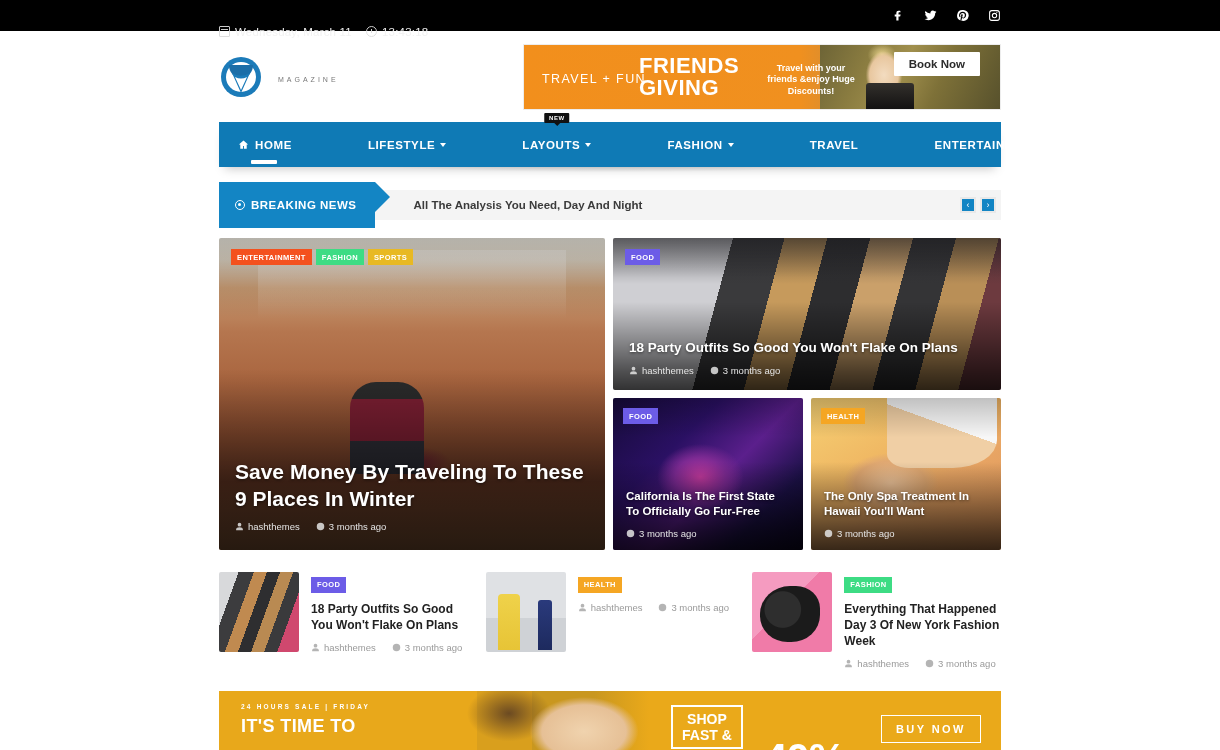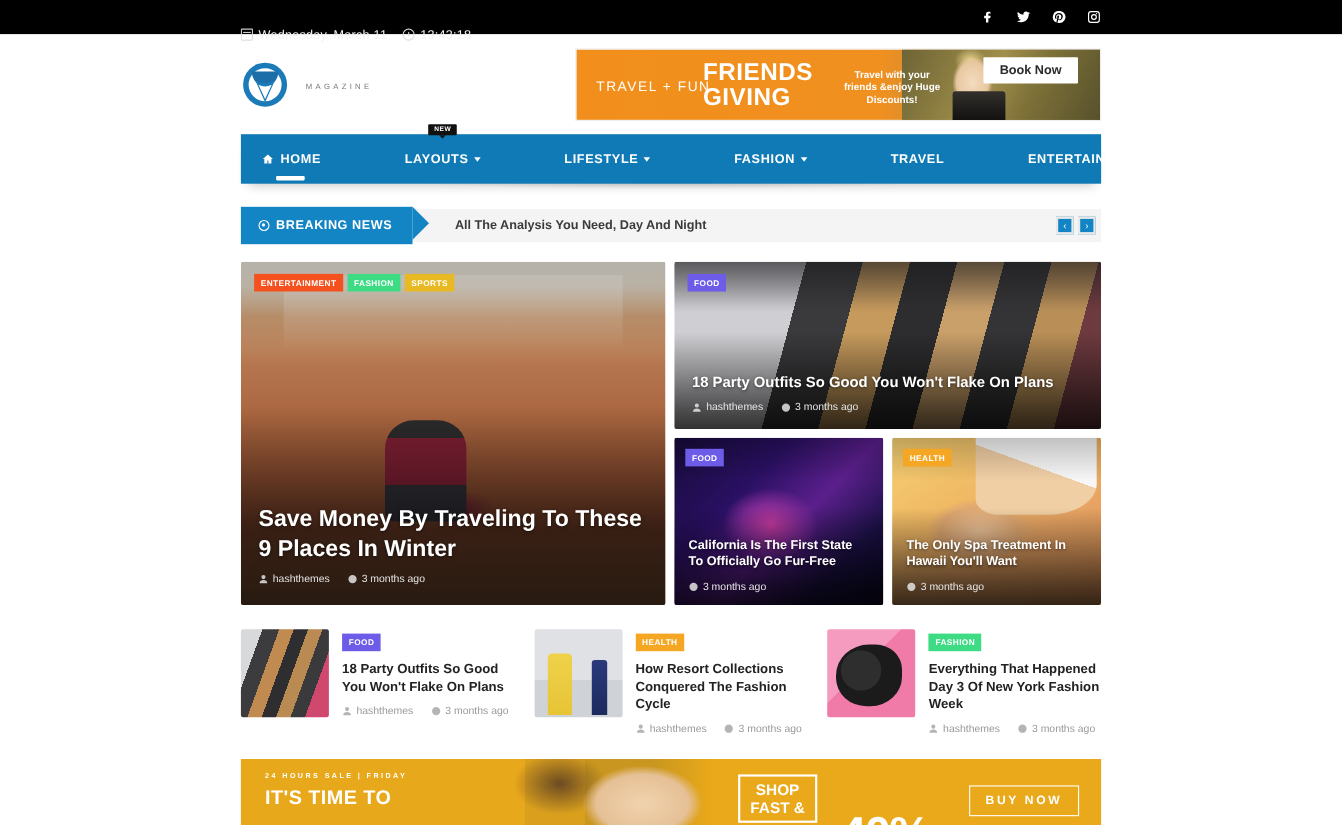--- a/index.html
+++ b/index.html
@@ -109,21 +109,21 @@
   .burger span { display:block; height: 1.8px; background:#fff; margin: 3.6px 0; border-radius:1px;}
   .burger span:nth-child(1){ width: 20px;}
   .burger span:nth-child(2){ width: 20px;}
   .burger span:nth-child(3){ width: 14px;}
 
   
   .bnwrap { padding: 0 219px; margin-top: 23px; }
   .bn { height: 30px; background:#f4f4f4; display:flex; align-items:center; position:relative; }
   .bn-tag {
     background:#1385c4; color:#fff; font-size:11.5px; font-weight:700; letter-spacing:.5px;
-    height:34px; display:flex; align-items:center; gap:6px; padding: 0 18px 0 16px;
+    height:46px; display:flex; align-items:center; gap:6px; padding: 0 18px 0 16px;
     position:relative;
   }
   .bn-tag::after{
     content:""; position:absolute; right:-15px; top:0;
     border-top:15px solid transparent; border-bottom:15px solid transparent;
     border-left:15px solid #1385c4;
   }
   .bn-dot { width:10px;height:10px;border:1.5px solid #fff;border-radius:50%; position:relative;}
   .bn-dot::after{content:"";position:absolute;left:2px;top:2px;width:3px;height:3px;background:#fff;border-radius:50%;}
   .bn-text { margin-left: 39px; font-size: 11.5px; font-weight: 700; color:#3b3b3b; }
@@ -325,26 +325,26 @@
   <nav class="nav">
     <div class="nav-item first active">
       <span class="home-ico">
         <svg viewBox="0 0 24 24">
             <path d="M12 3L2 12h3v9h6v-6h2v6h6v-9h3z"></path>
           </svg>
       </span>
       <span>HOME</span>
     </div>
     <div class="nav-item">
+      <span>LIFESTYLE</span>
+      <i class="caret"></i>
+    </div>
+    <div class="nav-item">
       <span class="badge-new">NEW</span>
       <span>LAYOUTS</span>
-      <i class="caret"></i>
-    </div>
-    <div class="nav-item">
-      <span>LIFESTYLE</span>
       <i class="caret"></i>
     </div>
     <div class="nav-item">
       <span>FASHION</span>
       <i class="caret"></i>
     </div>
     <div class="nav-item">
       <span>TRAVEL</span>
     </div>
     <div class="nav-item">
@@ -506,21 +506,20 @@
           <b style="font-weight:400">3 months ago</b>
         </span>
       </div>
     </div>
   </div>
 
   <div class="post">
     <div class="post-thumb pt2"></div>
     <div class="post-info">
       <span class="pcat" style="background:#f5a623">HEALTH</span>
-      <div class="ptitle">How Resort Collections Conquered The Fashion Cycle</div>
       <div class="pmeta">
         <span>
           <i class="mi"><svg viewBox="0 0 24 24">
                 <path d="M12 12a5 5 0 1 0 0-10 5 5 0 0 0 0 10zm0 2c-5 0-9 2.5-9 5.5V22h18v-2.5c0-3-4-5.5-9-5.5z"></path>
               </svg></i>
           <b style="font-weight:400">hashthemes</b>
         </span>
         <span>
           <i class="mi"><svg viewBox="0 0 24 24">
                 <path d="M12 2a10 10 0 1 0 0 20 10 10 0 0 0 0-20zm1 10V6h-2v8h6v-2z"></path>

